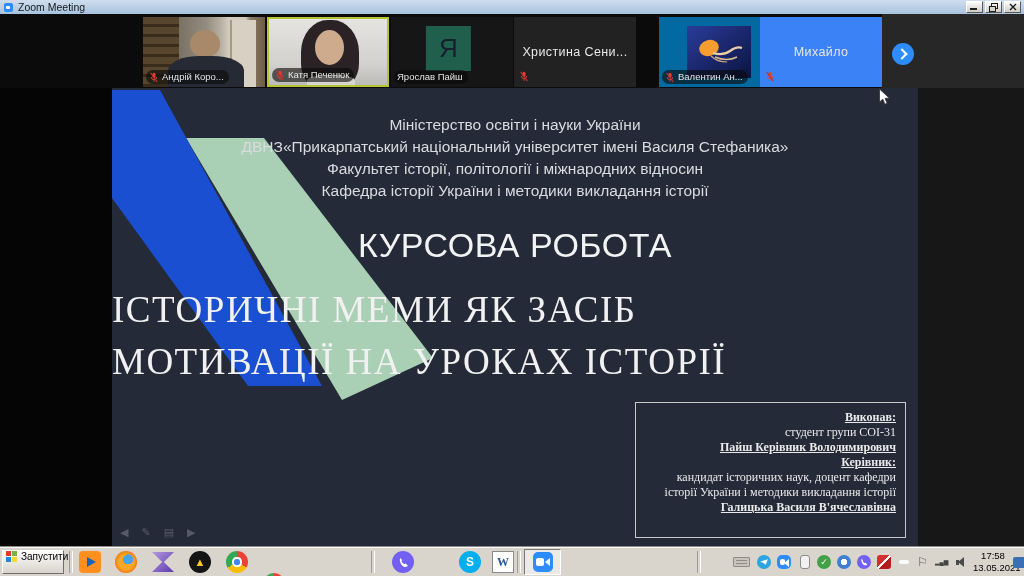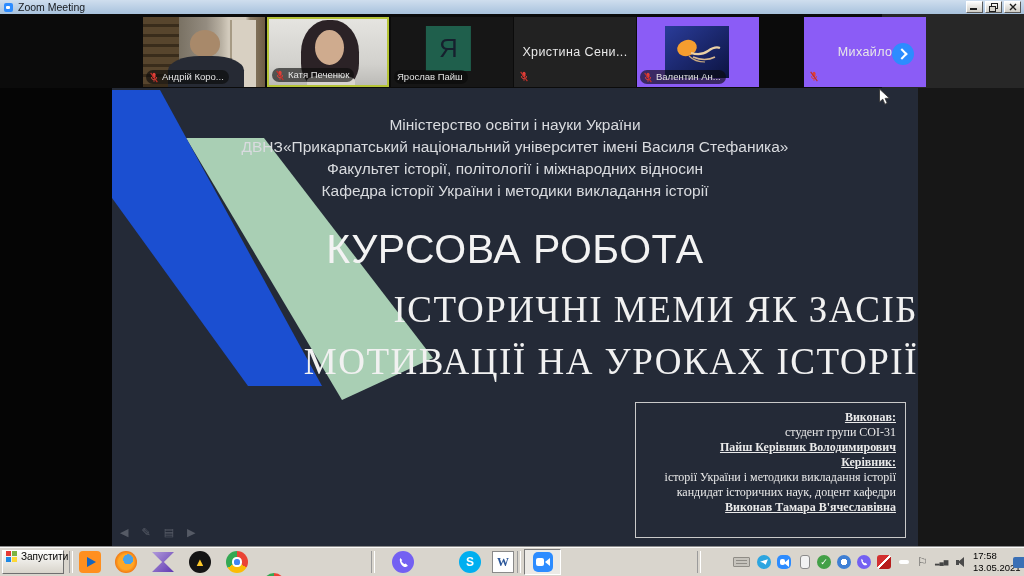--- a/index.html
+++ b/index.html
@@ -49,22 +49,22 @@
   .chev{width:6px;height:6px;border-top:2.4px solid #fff;border-right:2.4px solid #fff;transform:rotate(45deg);margin-left:-2px;}
 
   
   .main{position:absolute;left:0;top:88px;width:1024px;height:458px;background:#050505;}
   .main-right{position:absolute;left:918px;top:0;width:106px;height:458px;background:#171717;}
   .slide{position:absolute;left:112px;top:0;width:806px;height:458px;background:#242a37;overflow:hidden;}
   .band{position:absolute;left:0;top:0;width:806px;height:458px;}
   .band-green{background:#a9cfb4;clip-path:polygon(74px 50px,152px 50px,321px 270px,230px 312px);}
   .band-blue{background:#1b4fd1;clip-path:polygon(0px 2px,48px 2px,210px 298px,136px 298px,0px 110px);}
   .hdr{position:absolute;left:0;top:26px;width:100%;text-align:center;color:#d9dbdf;font-size:15.5px;line-height:22px;z-index:2;}
-  .title1{position:absolute;left:0;top:138px;width:100%;text-align:center;color:#f3f3f3;font-size:41px;letter-spacing:.5px;z-index:2;}
-  .title2{position:absolute;left:0;top:196px;width:100%;text-align:right;color:#f1f1f1;
+  .title1{position:absolute;left:0;top:138px;width:100%;text-align:center;color:#f3f3f3;font-size:34px;letter-spacing:.5px;z-index:2;}
+  .title2{position:absolute;left:0;top:196px;width:100%;text-align:left;color:#f1f1f1;
     font-family:"Liberation Serif",serif;font-size:37px;line-height:52px;letter-spacing:1.5px;z-index:2;}
   .credits{position:absolute;left:523px;top:314px;width:271px;height:136px;border:1px solid #c9c9c9;box-sizing:border-box;
     font-family:"Liberation Serif",serif;font-size:12px;line-height:15px;color:#eaeaea;
     text-align:right;padding:7px 9px 0 6px;z-index:2;}
   .credits .em{font-weight:bold;text-decoration:underline;}
   .pres-controls{position:absolute;left:8px;bottom:8px;display:flex;gap:13px;z-index:2;}
   .pc{color:rgba(190,192,198,.32);font-size:11px;line-height:11px;}
 
   
   .cursor{position:absolute;left:878px;top:88px;z-index:9;}
@@ -114,21 +114,21 @@
   .tr-idm{border-radius:50%;background:radial-gradient(circle at 50% 50%,#fff 0 3px,#3f7fd4 3.5px 7px);}
   .tr-red{border-radius:3px;background:linear-gradient(135deg,#d32f2f 44%,#fff 46%,#fff 54%,#b71c1c 56%);}
   .tr-tv{border-radius:3px;background:#11589e;position:relative;}
   .tr-tv::after{content:"";position:absolute;left:2px;top:5px;width:10px;height:4px;background:#fff;border-radius:2px;}
   .tr-flag{font-size:12px;color:#555;line-height:14px;}
   .tr-net{font-size:6px;letter-spacing:0;color:#444;line-height:14px;}
   .ic-speaker{position:relative;}
   .ic-speaker::before{content:"";position:absolute;left:1px;top:5px;width:3px;height:5px;background:#4a4a4a;}
   .ic-speaker::after{content:"";position:absolute;left:3px;top:2px;width:0;height:0;
     border:5.5px solid transparent;border-right:6px solid #4a4a4a;border-left:0;}
-  .clock{position:absolute;left:276px;top:3px;width:40px;font-size:9.5px;line-height:12px;color:#000;}
+  .clock{position:absolute;left:276px;top:3px;width:40px;text-align:center;font-size:9.5px;line-height:12px;color:#000;}
   .edge-blue{position:absolute;right:0;top:10px;width:11px;height:11px;background:#3a6fb5;border-radius:2px 0 0 2px;}
 
   .mic{flex:none;}
 </style>
 </head>
 <body>
 
 <div class="titlebar">
   <span class="zapp-ico"></span>
   <span class="title-text">Zoom Meeting</span>
@@ -194,21 +194,21 @@
   <div class="tile" style="left:514px;background:#222222">
     <div class="center-name">Христина Сени...</div>
     <svg class="mic-corner" width="10" height="11" viewBox="0 0 12 13">
         <rect x="4.2" y="0.8" width="3.6" height="6.4" rx="1.8" fill="#e0403a"></rect>
         <path d="M2.8 6 a3.2 3.2 0 0 0 6.4 0" stroke="#e0403a" stroke-width="1.1" fill="none"></path>
         <line x1="6" y1="9.6" x2="6" y2="11.6" stroke="#e0403a" stroke-width="1.1"></line>
         <line x1="2" y1="1" x2="10" y2="12" stroke="#c62f28" stroke-width="1.4"></line>
       </svg>
   </div>
 
-  <div class="tile" style="left:637px;background:#8b5cf6">
+  <div class="tile" style="left:659px;background:#0369a1">
     <svg class="ava-jelly" width="64" height="52" viewBox="0 0 64 52">
       <defs>
           <linearGradient id="jg" x1="0" y1="0" x2="1" y2="1">
             <stop offset="0" stop-color="#2a3c9a"></stop>
             <stop offset="1" stop-color="#0c1340"></stop>
           </linearGradient>
         </defs>
       <rect width="64" height="52" fill="url(#jg)"></rect>
       <ellipse cx="22" cy="22" rx="10" ry="8" fill="#f59d2f" transform="rotate(-18 22 22)"></ellipse>
       <path d="M26 27 q10 3 17 -2 q7 -5 12 -3" stroke="#ead0a6" fill="none" stroke-width="2.2"></path>
@@ -219,21 +219,21 @@
       <svg class="mic" width="10" height="11" viewBox="0 0 12 13">
           <rect x="4.2" y="0.8" width="3.6" height="6.4" rx="1.8" fill="#e0403a"></rect>
           <path d="M2.8 6 a3.2 3.2 0 0 0 6.4 0" stroke="#e0403a" stroke-width="1.1" fill="none"></path>
           <line x1="6" y1="9.6" x2="6" y2="11.6" stroke="#e0403a" stroke-width="1.1"></line>
           <line x1="2" y1="1" x2="10" y2="12" stroke="#c62f28" stroke-width="1.4"></line>
         </svg>
       <span>Валентин Ан...</span>
     </div>
   </div>
 
-  <div class="tile" style="left:804px;background:#8b5cf6">
+  <div class="tile" style="left:760px;background:#3b82f6">
     <div class="center-name">Михайло</div>
     <svg class="mic-corner" width="10" height="11" viewBox="0 0 12 13">
         <rect x="4.2" y="0.8" width="3.6" height="6.4" rx="1.8" fill="#e0403a"></rect>
         <path d="M2.8 6 a3.2 3.2 0 0 0 6.4 0" stroke="#e0403a" stroke-width="1.1" fill="none"></path>
         <line x1="6" y1="9.6" x2="6" y2="11.6" stroke="#e0403a" stroke-width="1.1"></line>
         <line x1="2" y1="1" x2="10" y2="12" stroke="#c62f28" stroke-width="1.4"></line>
       </svg>
   </div>
 
   <div class="more-btn">
@@ -259,23 +259,23 @@
     <div class="title2">
       <div>ІСТОРИЧНІ МЕМИ ЯК ЗАСІБ</div>
       <div>МОТИВАЦІЇ НА УРОКАХ ІСТОРІЇ</div>
     </div>
 
     <div class="credits">
       <div class="em">Виконав:</div>
       <div>студент групи СОІ-31</div>
       <div class="em">Пайш Керівник Володимирович</div>
       <div class="em">Керівник:</div>
+      <div>кандидат історичних наук, доцент кафедри</div>
       <div>історії України і методики викладання історії</div>
-      <div>кандидат історичних наук, доцент кафедри</div>
-      <div class="em">Виконав Тамара В'ячеславівна</div>
+      <div class="em">Галицька Василя В'ячеславівна</div>
     </div>
 
     <div class="pres-controls">
       <span class="pc">◀</span>
       <span class="pc">✎</span>
       <span class="pc">▤</span>
       <span class="pc">▶</span>
     </div>
   </div>
 </div>

